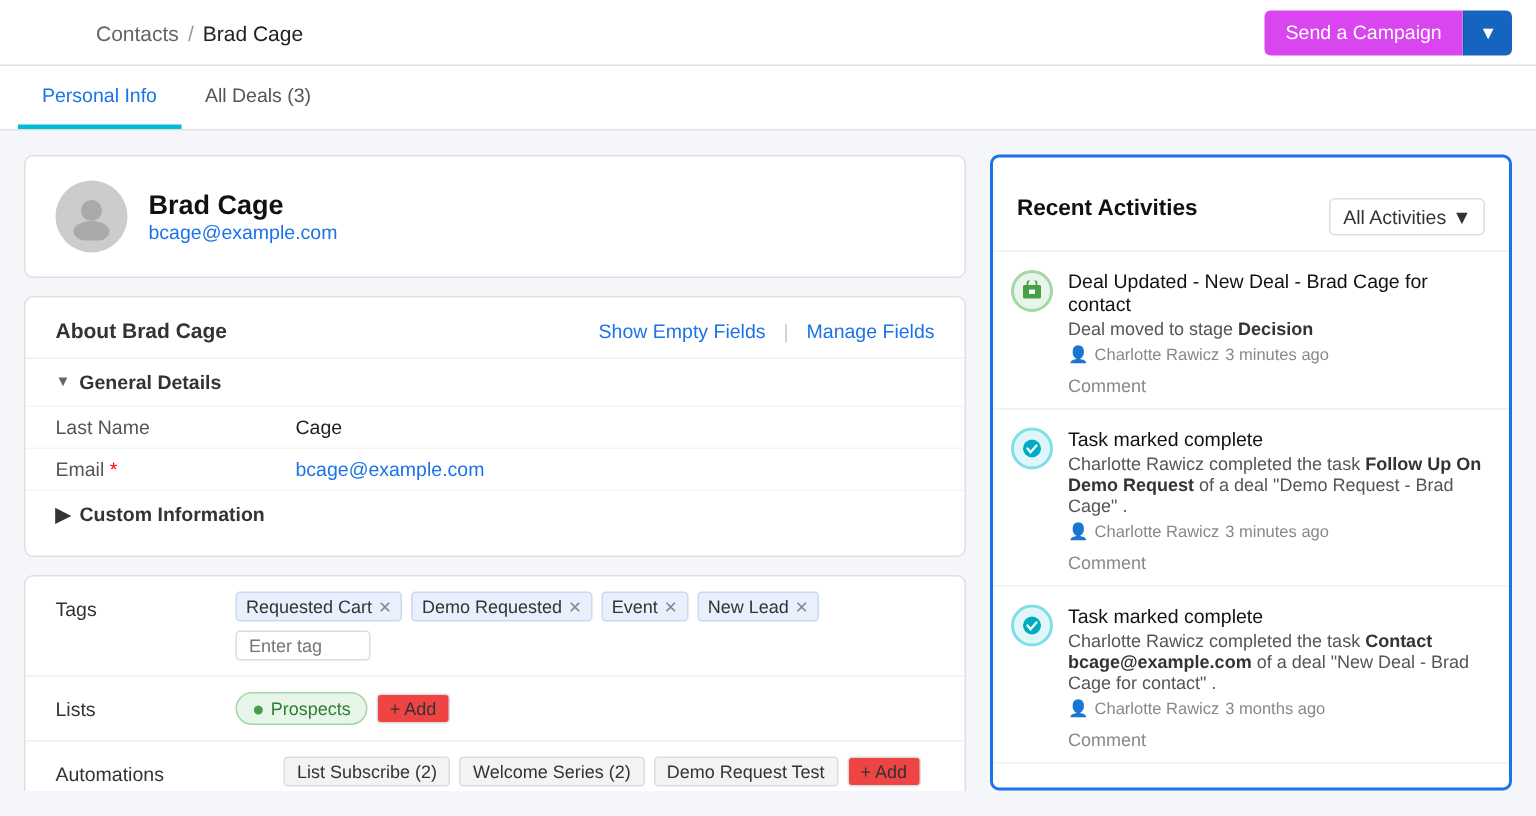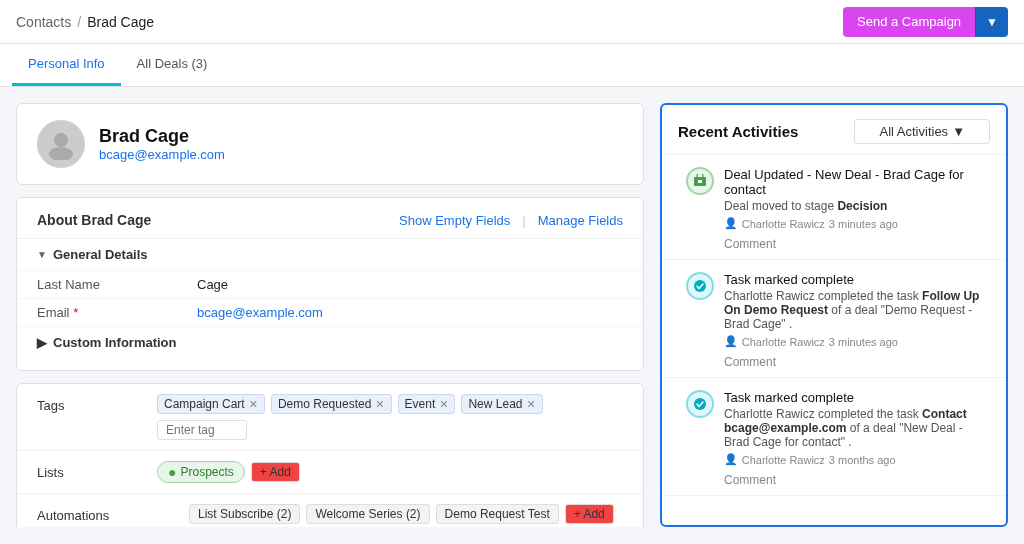--- a/index.html
+++ b/index.html
@@ -1,21 +1,21 @@
 <!DOCTYPE html>
 <html><head>
   <meta charset="utf-8">
   <style>
     * { box-sizing: border-box; margin: 0; padding: 0; }
     body { font-family: -apple-system, BlinkMacSystemFont, 'Segoe UI', sans-serif; font-size: 13px; color: #333; background: #f5f6fa; }
 
     
     .header { background: #fff; border-bottom: 1px solid #e0e0e0; padding: 0 16px; display: flex; align-items: center; justify-content: space-between; height: 44px; }
     .breadcrumb { display: flex; align-items: center; gap: 6px; font-size: 14px; }
-    .breadcrumb-link { color: #666; cursor: pointer; }
+    .breadcrumb-link { color: #666; cursor: pointer; margin-left: 48px; }
     .breadcrumb-sep { color: #999; }
     .breadcrumb-current { color: #222; font-weight: 500; }
     .send-campaign-btn-main { background: #d946ef; color: #fff; border: none; padding: 4px 14px; border-radius: 4px 0 0 4px; cursor: pointer; font-size: 13px; font-weight: 500; }
     .send-campaign-btn-arrow { background: #1565c0; color: #fff; border: none; padding: 8px 10px; border-radius: 0 4px 4px 0; cursor: pointer; font-size: 12px; border-left: 1px solid #1557a8; }
     .btn-group { display: flex; }
 
     
     .tabs { background: #fff; border-bottom: 1px solid #e0e0e0; padding: 0 12px; display: flex; gap: 0; }
     .tab { padding: 12px 16px; cursor: pointer; font-size: 13px; color: #555; border-bottom: 3px solid transparent; }
     .tab.active { color: #1a73e8; border-bottom: 3px solid #00bcd4; font-weight: 500; }
@@ -59,22 +59,22 @@
     .tag-input { border: 1px solid #ddd; border-radius: 3px; padding: 2px 8px; font-size: 12px; color: #999; width: 90px; }
     .list-badge { background: #e8f5e9; color: #2e7d32; border: 1px solid #a5d6a7; border-radius: 12px; padding: 2px 10px; font-size: 12px; display: flex; align-items: center; gap: 4px; }
     .list-badge .dot { color: #43a047; font-size: 14px; }
     .add-btn { border: 1px solid #ddd; border-radius: 3px; padding: 2px 8px; font-size: 12px; cursor: pointer; background: #ef4444; color: #333; }
     .automation-tag { background: #f1f3f4; border: 1px solid #ddd; border-radius: 3px; padding: 2px 8px; font-size: 12px; color: #333; }
 
     
     .right-panel { width: 348px; flex-shrink: 0; background: #fff; border: 2px solid #1a73e8; border-radius: 6px; margin-left: 16px; overflow-y: auto; }
     .activities-header { display: flex; align-items: center; justify-content: space-between; padding: 14px 16px 10px; border-bottom: 1px solid #f0f0f0; }
     .activities-title { font-size: 15px; font-weight: 700; color: #111; }
-    .activities-filter { display: flex; align-items: flex-start; gap: 4px; font-size: 13px; color: #333; cursor: pointer; border: 1px solid #ddd; border-radius: 4px; padding: 4px 24px; background: #fff; }
-    .activity-item { padding: 12px 24px 8px; border-bottom: 1px solid #f0f0f0; display: flex; gap: 10px; }
+    .activities-filter { display: flex; align-items: flex-start; gap: 4px; font-size: 13px; color: #333; cursor: pointer; border: 1px solid #ddd; border-radius: 4px; padding: 4px 8px; background: #fff; margin-top: 13px; }
+    .activity-item { padding: 12px 12px 8px; border-bottom: 1px solid #f0f0f0; display: flex; gap: 10px; }
     .activity-icon-col { flex-shrink: 0; display: flex; flex-direction: column; align-items: center; }
     .activity-icon { width: 28px; height: 28px; border-radius: 50%; display: flex; align-items: center; justify-content: center; font-size: 14px; }
     .icon-deal { background: #e8f5e9; color: #43a047; border: 2px solid #a5d6a7; }
     .icon-task { background: #e0f7fa; color: #00acc1; border: 2px solid #80deea; }
     .activity-content { flex: 1; }
     .activity-title { font-size: 13px; color: #111; font-weight: 500; margin-bottom: 2px; }
     .activity-sub { font-size: 12px; color: #555; margin-bottom: 4px; }
     .activity-sub strong { font-weight: 700; color: #333; }
     .activity-meta { display: flex; align-items: center; gap: 4px; font-size: 11px; color: #888; margin-bottom: 6px; }
     .activity-meta-icon { font-size: 11px; }
@@ -143,21 +143,21 @@
         <span class="chevron">▶</span>
         <span>Custom Information</span>
       </div>
     </div>
 
     <div class="meta-card">
       <div class="meta-row">
         <span class="meta-label">Tags</span>
         <div class="meta-value">
           <span class="tag">
-            <span>Campaign Cart</span>
+            <span>Requested Cart</span>
             <span class="remove">✕</span>
           </span>
           <span class="tag">
             <span>Demo Requested</span>
             <span class="remove">✕</span>
           </span>
           <span class="tag">
             <span>Event</span>
             <span class="remove">✕</span>
           </span>

